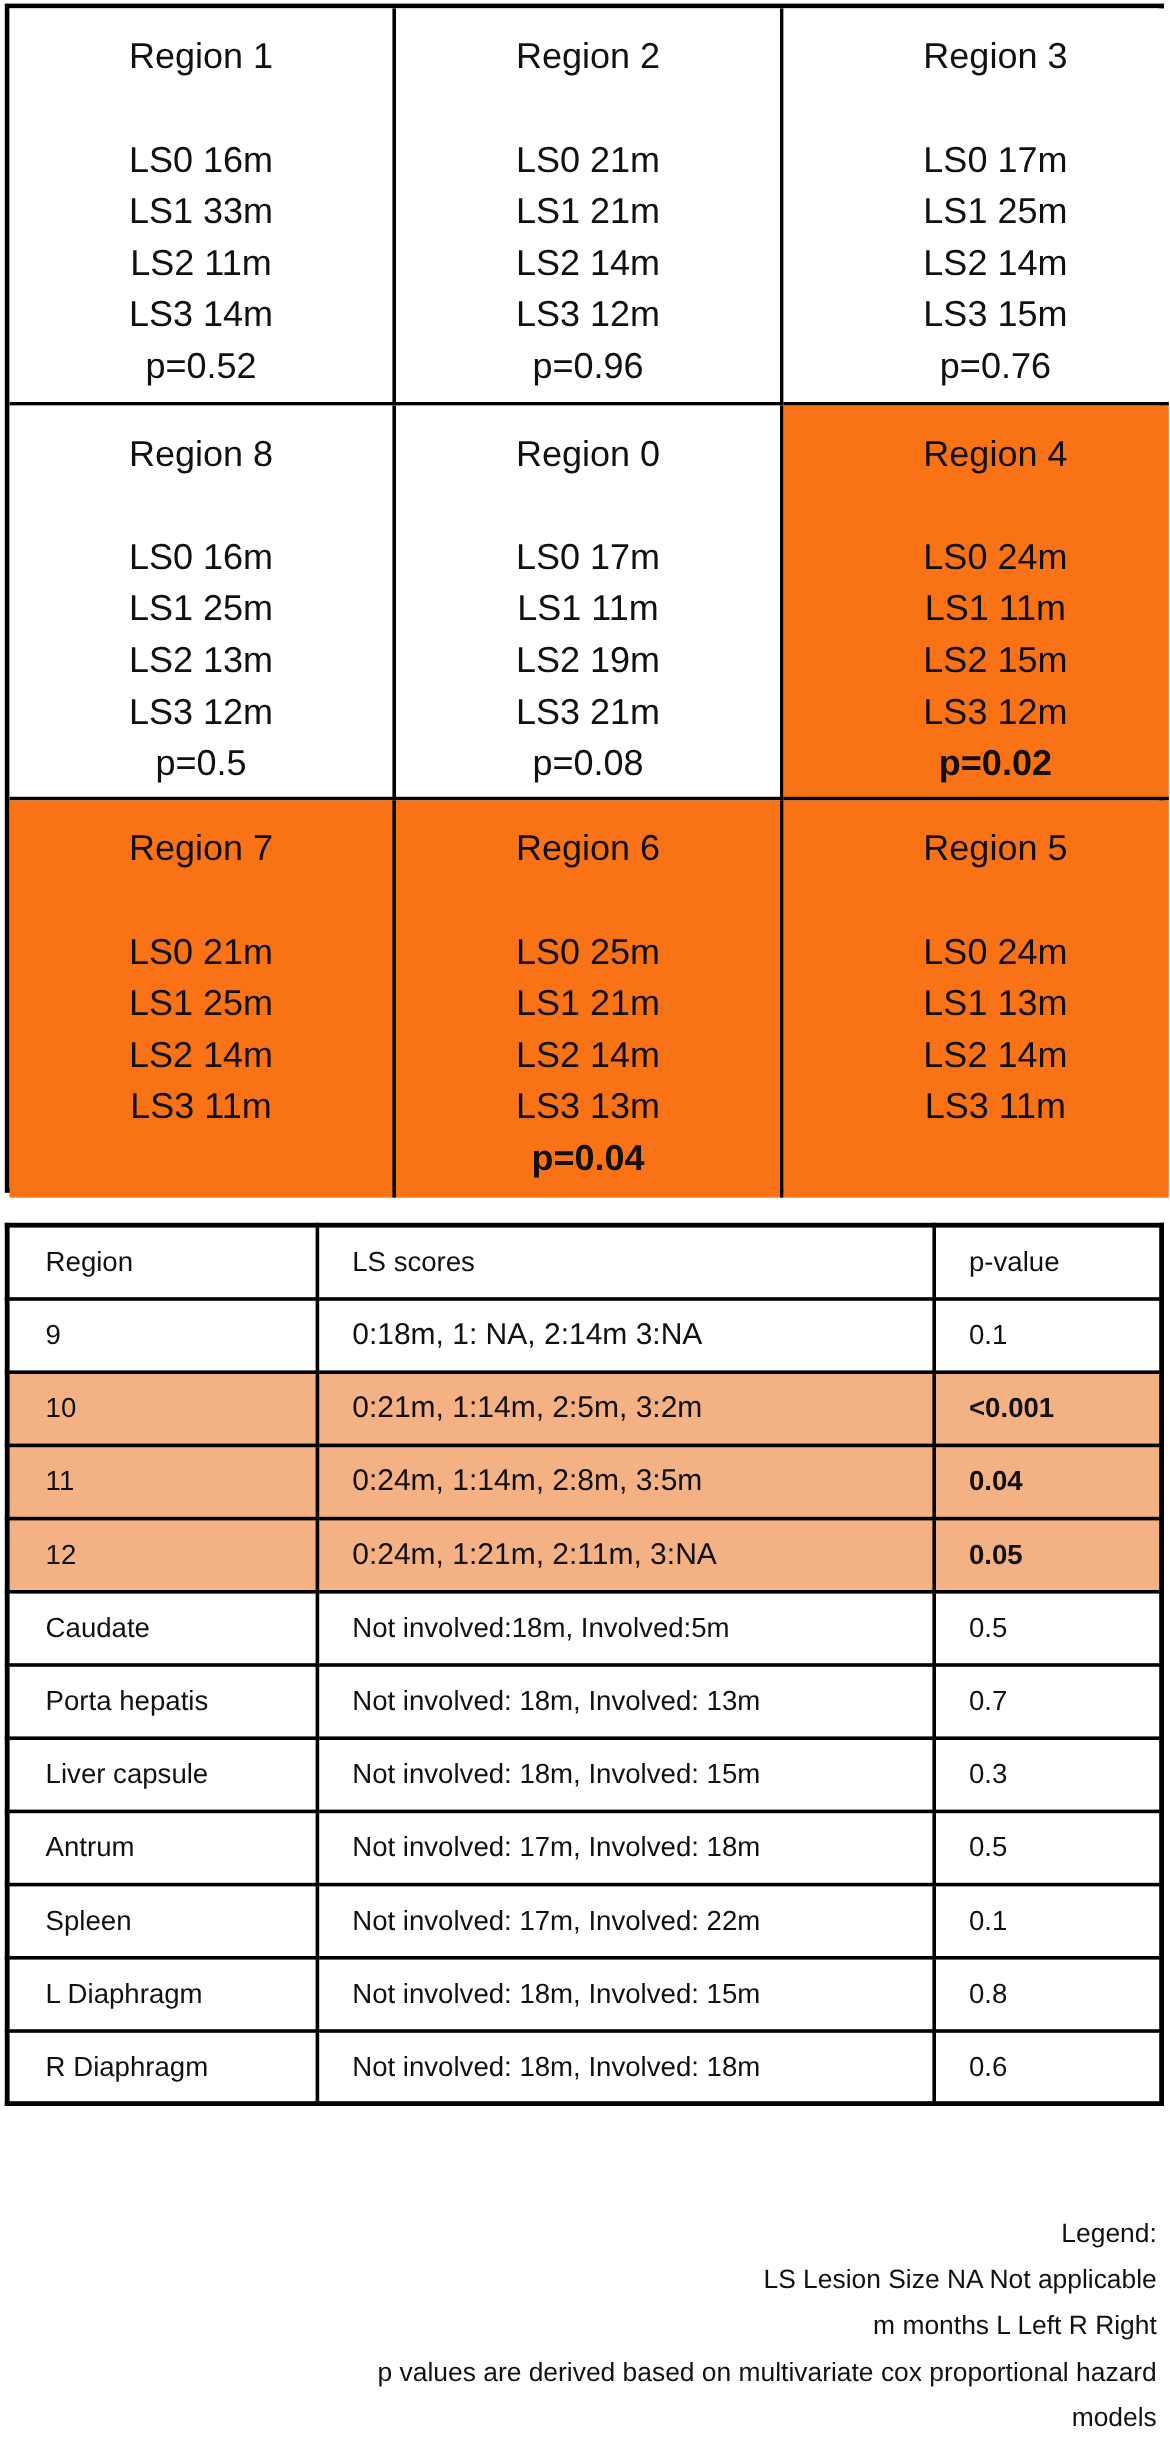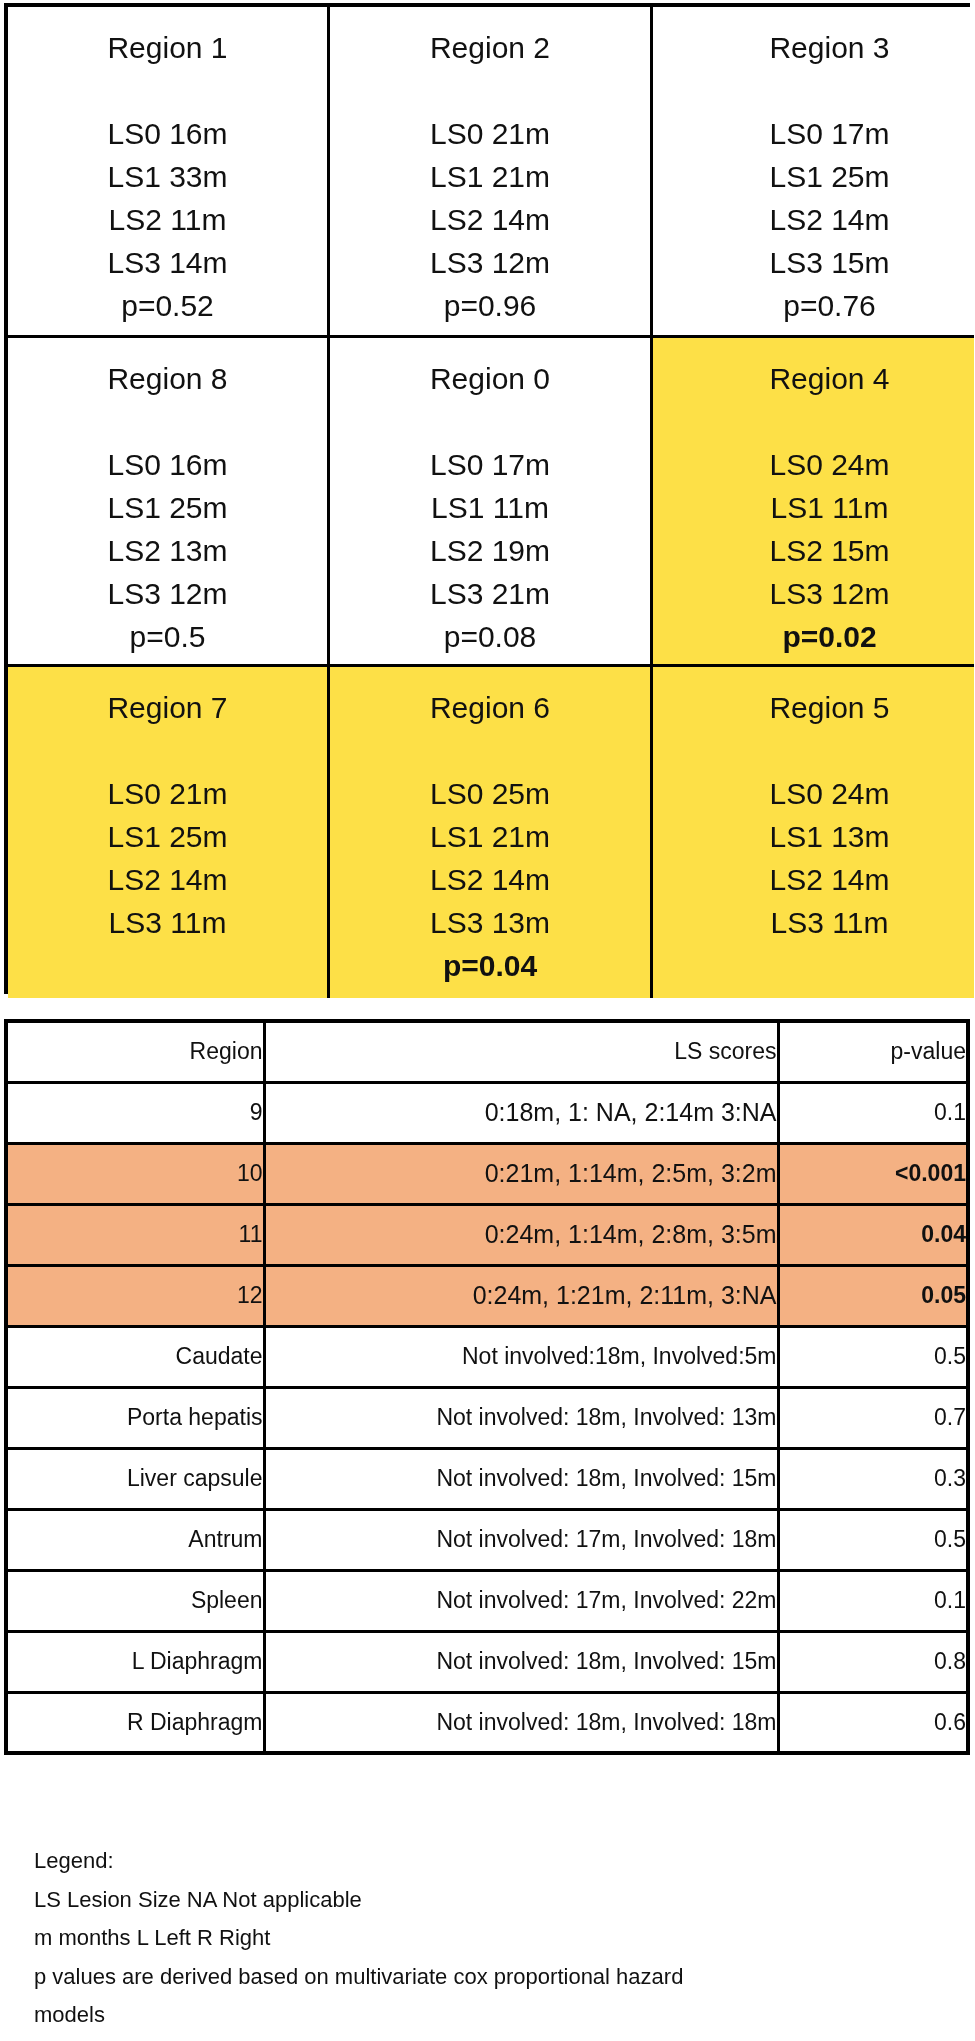--- a/index.html
+++ b/index.html
@@ -7,39 +7,39 @@
          font-family: "Liberation Sans", "DejaVu Sans", sans-serif; color: #111; }
 
   
   .grid { position: absolute; left: 4px; top: 3px; width: 966px; height: 991px;
           display: grid; grid-template-columns: 322px 323px 321px; grid-template-rows: 331px 329px 331px;
           border: 4px solid #000; box-sizing: border-box; }
   .cell { border-right: 3px solid #000; border-bottom: 3px solid #000000; box-sizing: border-box;
           text-align: center; font-size: 30px; line-height: 43px; background: #fff; }
   .cell.c3 { border-right: none; padding-left: 32px; }
   .cell.r3 { border-bottom: none; }
-  .cell.sig { background: #fde047; }
+  .cell.sig { background: #f97316; }
   .cell .title { margin-top: 19px; height: 43px; }
   .cell .gap { height: 43px; }
   .cell .pval.bold { font-weight: bold; }
 
   
   .tbl { position: absolute; left: 4px; top: 1019px; width: 966px; border-collapse: collapse;
-         border: 4px solid #000; text-align: right; }
+         border: 4px solid #000; }
   .tbl td { border: 3px solid #000; height: 61px; padding: 0; font-size: 23px; vertical-align: middle; }
   .tbl td.c1 { width: 258px; padding-left: 30px; box-sizing: border-box; }
   .tbl td.c2 { width: 514px; padding-left: 28px; box-sizing: border-box; }
   .tbl td.c3 { padding-left: 28px; box-sizing: border-box; }
   .tbl td.small { font-size: 25px; }
   .tbl tr.sig td { background: #F4B183; }
   .tbl td.bold { font-weight: bold; }
 
   
   .legend { position: absolute; left: 34px; top: 1842px; width: 930px; font-size: 22px; line-height: 38.5px; }
-  .legend div { white-space: nowrap; }
+  .legend div { white-space: nowrap; text-align: right; }
 </style>
 </head>
 <body>
 
 <div class="grid">
   <div class="cell c1 r1">
     <div class="title">Region 1</div>
     <div class="gap"></div>
     <div>LS0 16m</div>
     <div>LS1 33m</div>

